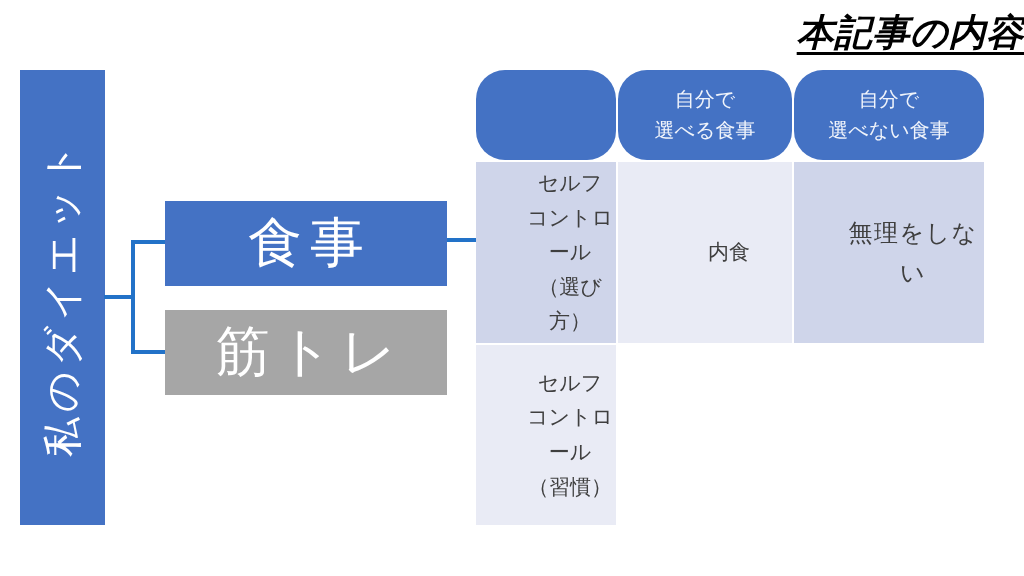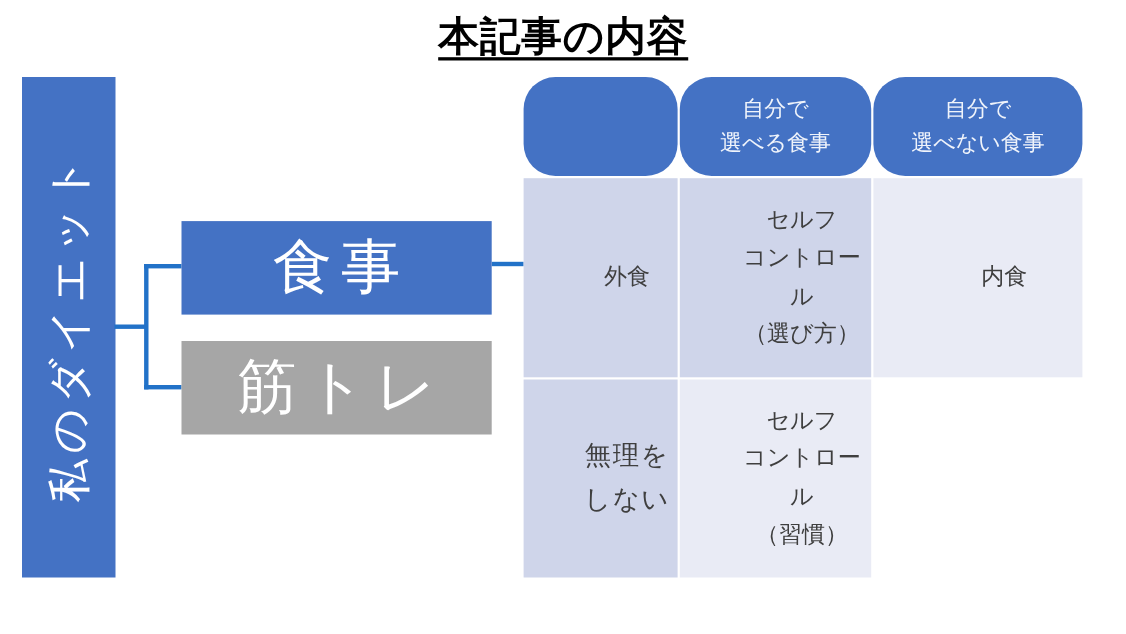--- a/index.html
+++ b/index.html
@@ -1,24 +1,24 @@
 <!DOCTYPE html>
 <html style="--accent-blue: #4472C4; --gray-box: #A6A6A6; --connector-blue: #2272C8; --row-band-dark: #CFD5EA; --row-band-light: #E9EBF5; --header-text: #F0F4FB; --body-text: #3F3F3F; --title-text: #000000;"><head>
 <meta charset="utf-8">
 <style>
   html,body{margin:0;padding:0;background:#ffffff;}
   .canvas{
     position:relative;width:1024px;height:576px;background:#ffffff;overflow:hidden;
     font-family:"Liberation Sans",sans-serif;
   }
   .title{
-    position:absolute;top:8px;left:0;right:0;text-align:center;
+    position:absolute;top:8px;left:0;right:0;text-align:right;
     font-size:37px;font-weight:700;color:var(--title-text,#000);
     text-decoration:underline;text-decoration-thickness:3px;text-underline-offset:7px;
-    letter-spacing:0.02em;margin:0;
+    letter-spacing:0.02em;margin:0;font-style:italic;
   }
   
   .root-box{
     position:absolute;left:20px;top:70px;width:85px;height:455px;
     background:var(--accent-blue,#4472C4);
     display:flex;align-items:center;justify-content:center;
   }
   .root-label{
     color:#ffffff;font-size:40px;font-weight:300;letter-spacing:0.12em;
     white-space:nowrap;transform:rotate(-90deg);
@@ -82,21 +82,20 @@
     <span>筋トレ</span>
   </div>
 
   <div class="matrix">
     <div class="cell header"></div>
     <div class="cell header">自分で
 選べる食事</div>
     <div class="cell header">自分で
 選べない食事</div>
 
-    <div class="cell band1 body">外食</div>
     <div class="cell band1 body">セルフ
 コントロール
 （選び方）</div>
     <div class="cell band2 body">内食</div>
 
     <div class="cell band1 body big">無理をしない</div>
     <div class="cell band2 body">セルフ
 コントロール
 （習慣）</div>
   </div>

